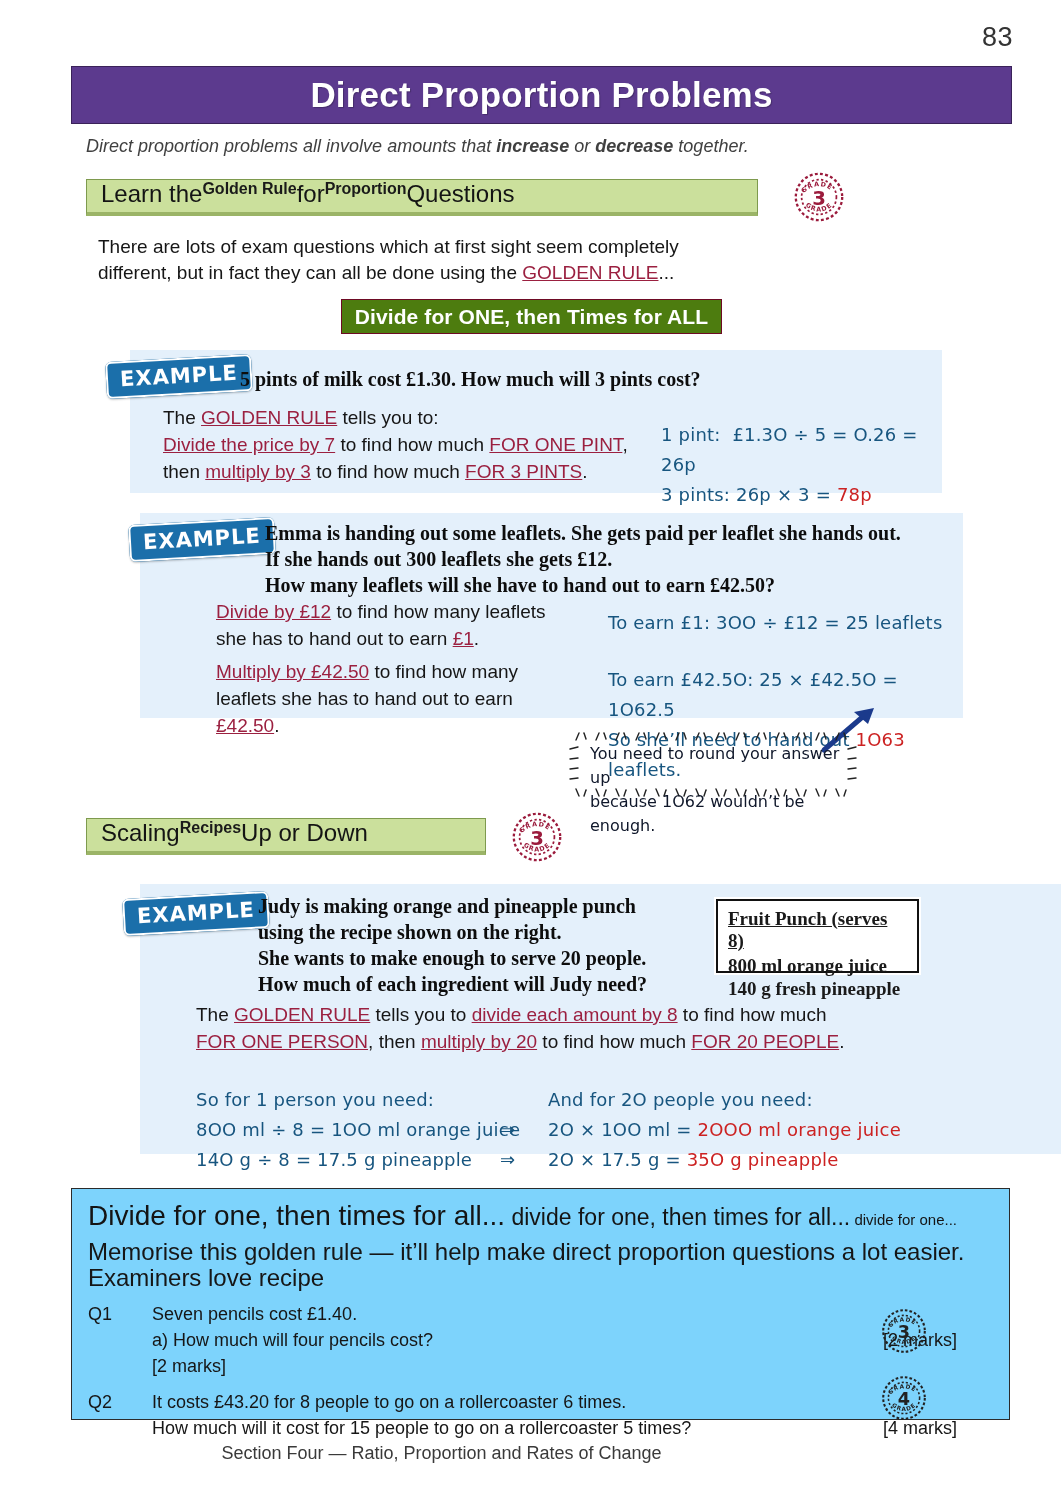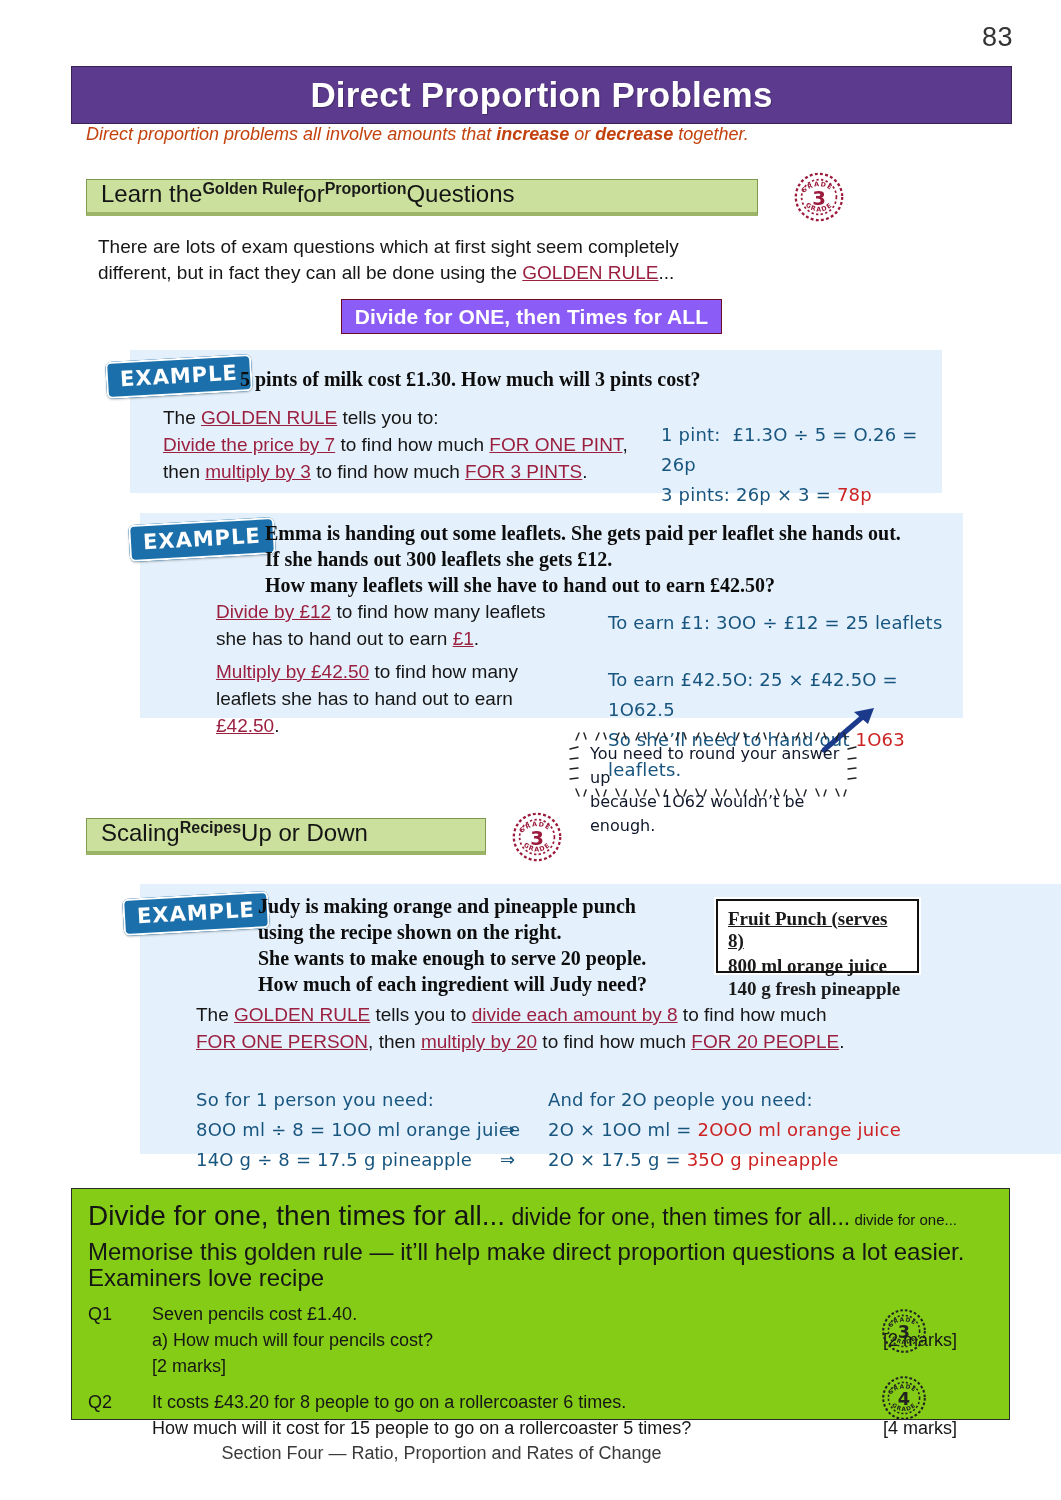--- a/index.html
+++ b/index.html
@@ -26,22 +26,22 @@
     border:1px solid #3a2259;
     display:flex;align-items:center;justify-content:center;
   }
   .title-banner .t{
     color:#ffffff;font-weight:bold;font-size:35px;letter-spacing:.2px;
     text-shadow:1px 1px 1px rgba(0,0,0,.25);
   }
 
   
   .intro-line{
-    position:absolute;left:86px;top:124px;width:900px;
-    font-style:italic;font-size:18px;color:#c2410c;
+    position:absolute;left:86px;top:136px;width:900px;
+    font-style:italic;font-size:18px;color:#404040;
   }
   .intro-line b{font-weight:bold;font-style:italic;}
 
   
   .green-head{
     position:absolute;height:37px;
     background:#cbe09c;
     border:1px solid #7e9a4e;
     border-bottom:4px solid #9bb467;
     display:flex;align-items:flex-start;
@@ -62,21 +62,21 @@
 
   
   .body-para{
     position:absolute;font-size:19px;line-height:26px;color:#161616;
   }
   #golden-intro{left:98px;top:234px;width:620px;}
 
   
   .rule-banner{
     position:absolute;left:341px;top:299px;width:379px;height:33px;
-    background:#8b5cf6;border:1px solid #6d0a24;
+    background:#4d7c0f;border:1px solid #6d0a24;
     display:flex;align-items:center;justify-content:center;
   }
   .rule-banner span{
     color:#fff;font-weight:bold;font-size:21px;letter-spacing:.1px;
   }
 
   
   .example-box{
     position:absolute;background:#e4f0fb;
   }
@@ -157,21 +157,21 @@
     position:absolute;left:22px;top:11px;width:250px;
     font-size:16px;line-height:24px;color:#0f172a;
     font-family:"DejaVu Sans", sans-serif;
   }
   .note-box svg{position:absolute;left:0;top:0;}
   .note-arrow{position:absolute;left:818px;top:706px;width:60px;height:48px;}
 
   
   .summary-box{
     position:absolute;left:71px;top:1188px;width:939px;height:232px;
-    border:1px solid #2b2b2b;background:#84cc16;box-sizing:border-box;
+    border:1px solid #2b2b2b;background:#7dd3fc;box-sizing:border-box;
     padding:10px 16px 0 16px;
   }
   .summary-title{font-size:28px;color:#141414;line-height:34px;white-space:nowrap;}
   .summary-title .mid{font-size:23px;}
   .summary-title .small{font-size:15px;}
   .summary-body{font-size:24px;line-height:26px;color:#161616;margin-top:2px;}
 
   .q-row{display:flex;margin-top:10px;font-size:18px;color:#161616;line-height:26px;}
   .q-label{width:64px;flex:none;}
   .q-main{flex:1;}

